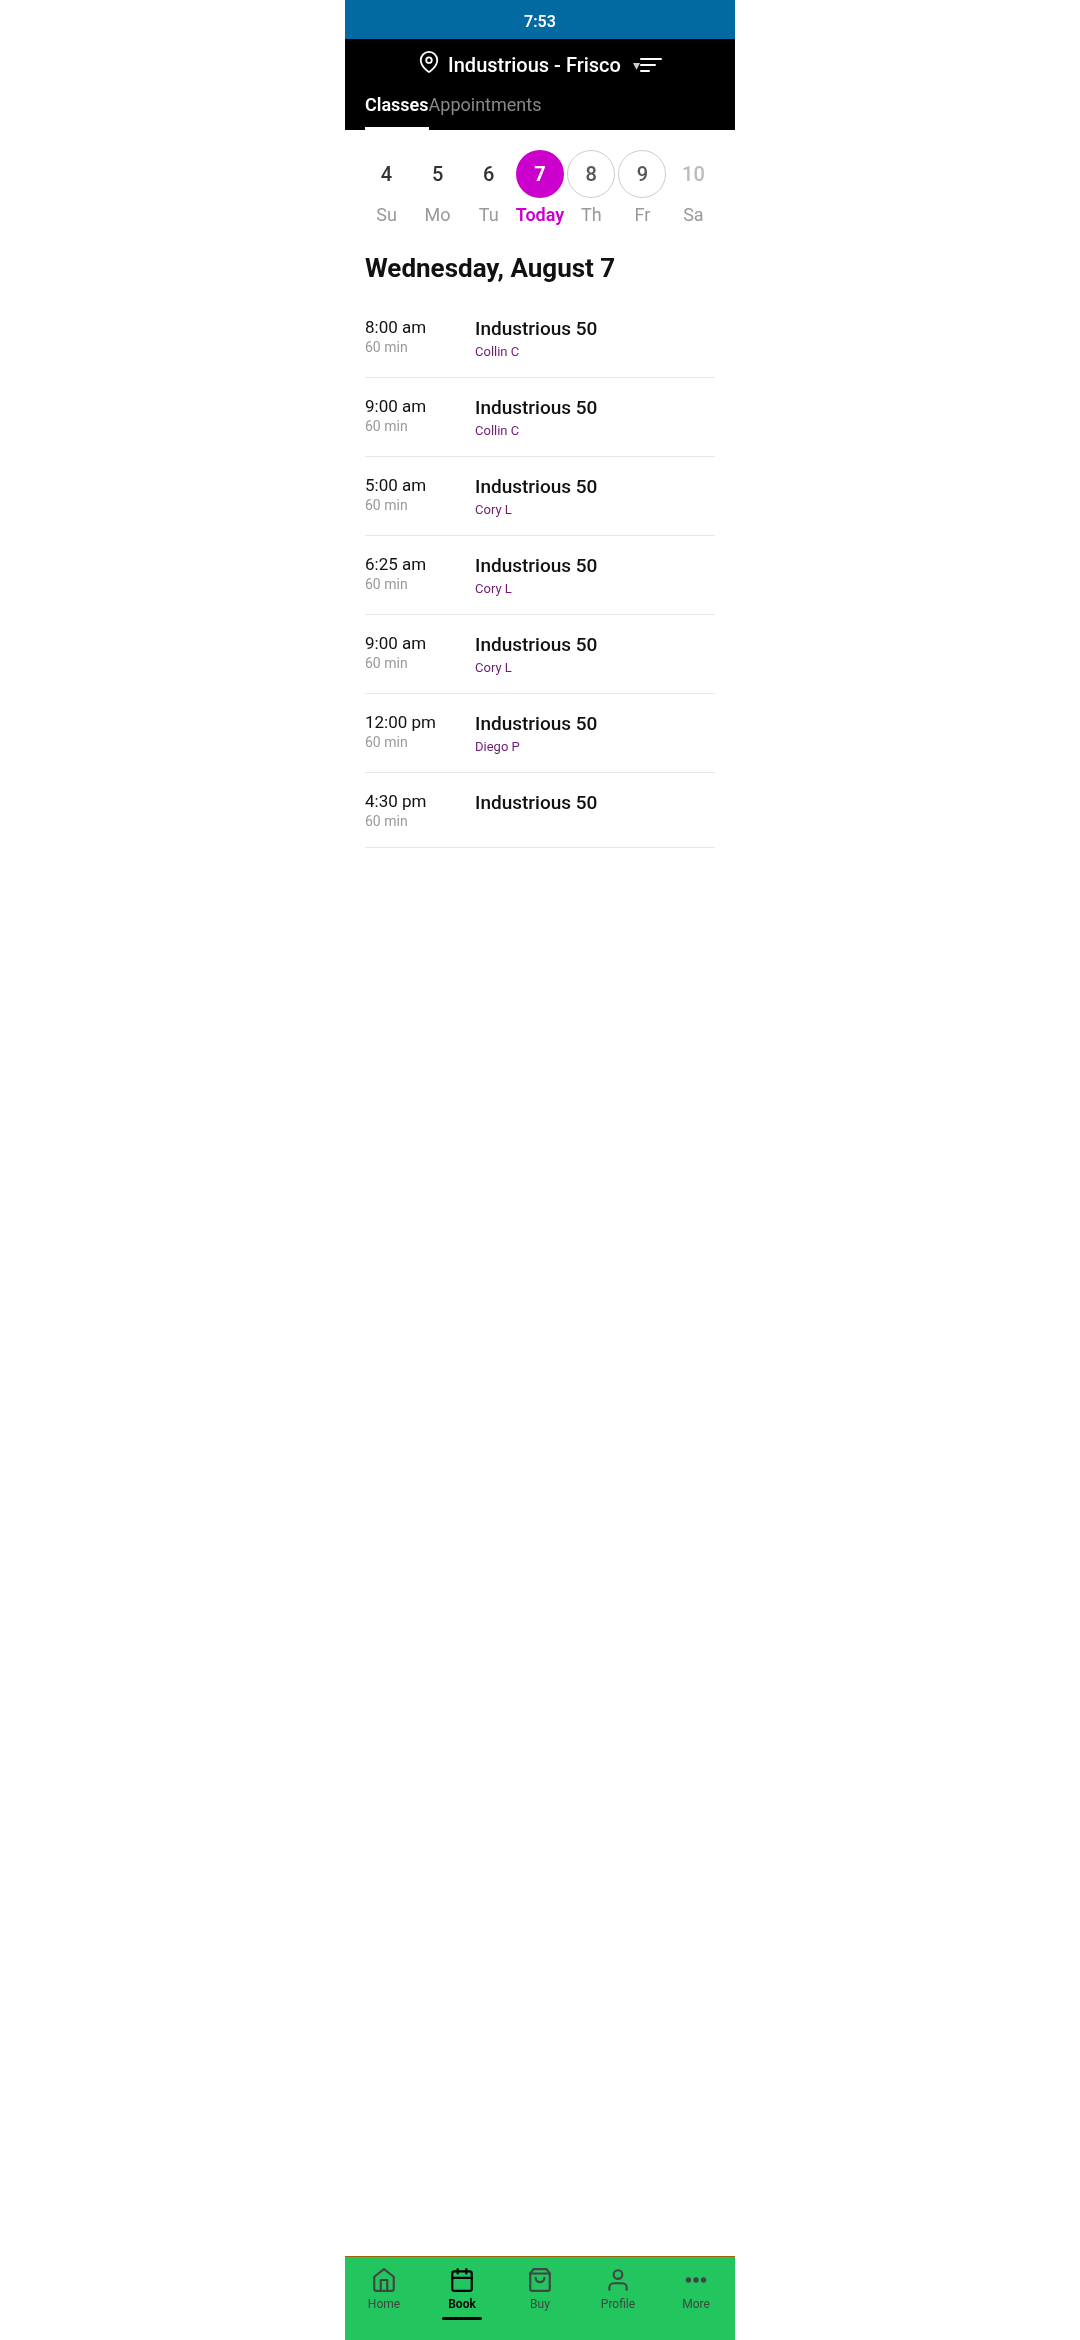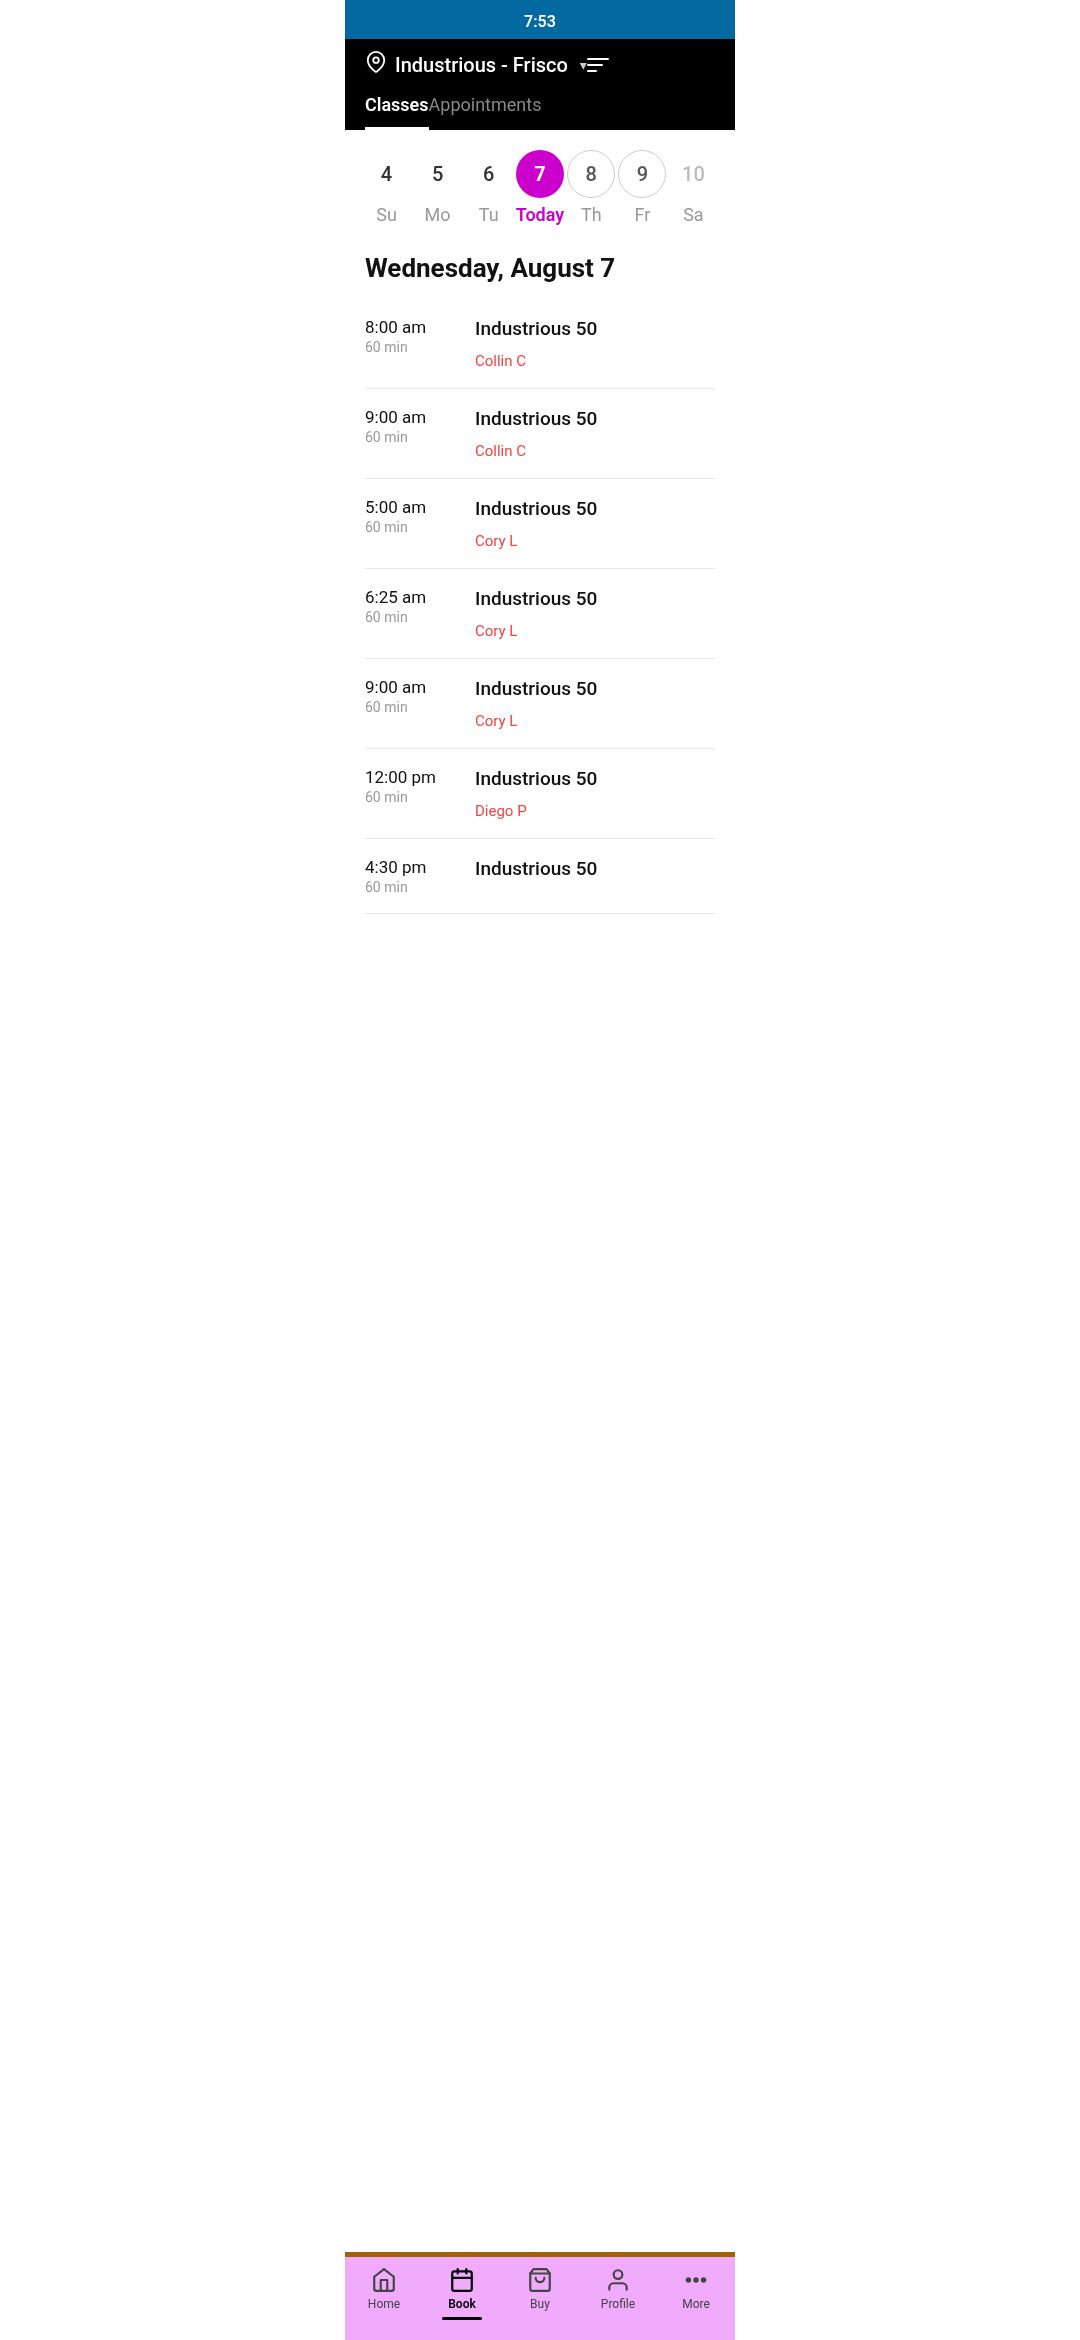--- a/index.html
+++ b/index.html
@@ -24,21 +24,21 @@
       font-weight: 600;
     }
 
     
     .header {
       background: #000;
       color: #fff;
       padding: 12px 20px 0;
       display: flex;
       align-items: center;
-      justify-content: flex-start;
+      justify-content: center;
     }
     .header-location {
       display: flex;
       align-items: center;
       gap: 8px;
       font-size: 20px;
       font-weight: 500;
     }
     .location-icon {
       font-size: 22px;
@@ -174,34 +174,34 @@
     }
     .class-info {
       flex: 1;
     }
     .class-name {
       font-size: 19px;
       font-weight: 500;
       color: #111;
     }
     .class-instructor {
-      font-size: 15px;
-      color: #ef4444;
-      margin-top: 12px;
+      font-size: 13px;
+      color: #701a75;
+      margin-top: 4px;
     }
 
     
     .bottom-nav {
       position: fixed;
       bottom: 0;
       left: 50%;
       transform: translateX(-50%);
       width: 390px;
-      background: #f0abfc;
-      border-top: 5px solid #a16207;
+      background: #22c55e;
+      border-top: 1px solid #a16207;
       display: flex;
       justify-content: space-around;
       padding: 10px 0 20px;
     }
     .nav-item {
       display: flex;
       flex-direction: column;
       align-items: center;
       gap: 4px;
       cursor: pointer;

